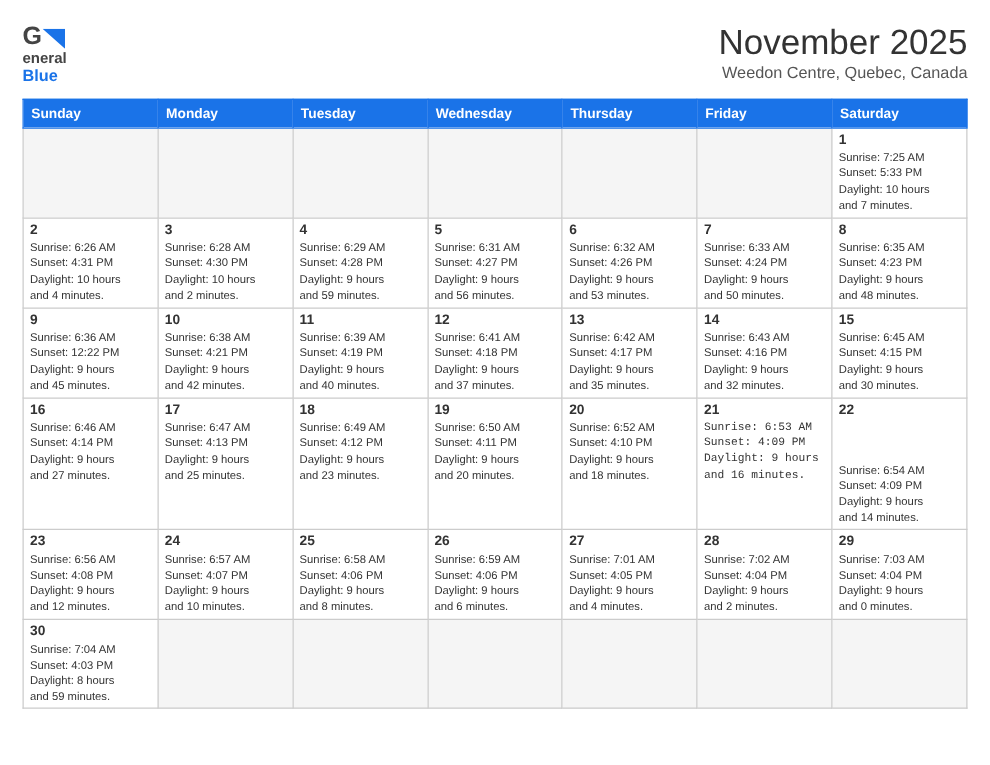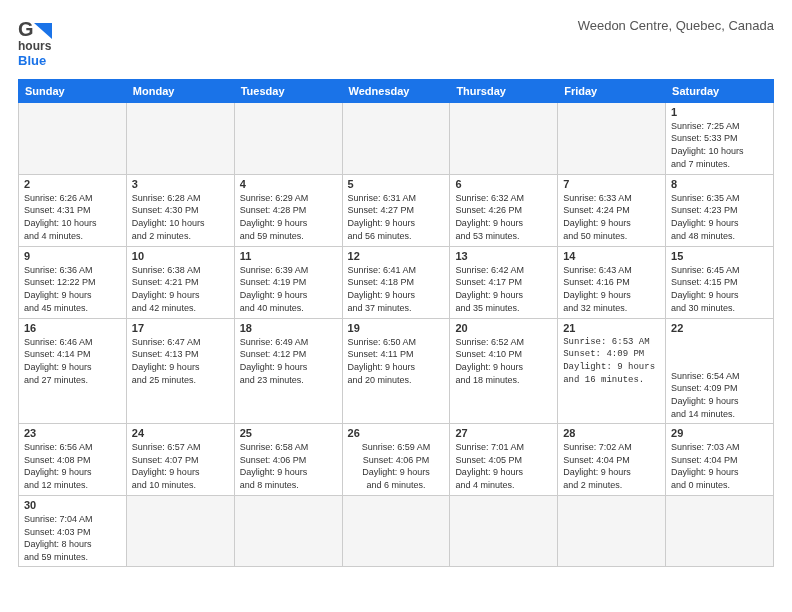--- a/index.html
+++ b/index.html
@@ -84,25 +84,26 @@
 <div class="page">
   <div class="header">
     <div class="logo">
     <div style="font-family:Arial,sans-serif; line-height:1.15;">
       <div style="display:flex;align-items:flex-end;gap:0;">
         <span style="font-size:20px;font-weight:900;color:#444;">G</span>
         <svg width="18" height="16" viewBox="0 0 18 16" style="margin-bottom:2px;">
           <polygon points="0,0 18,0 18,16" fill="#1a73e8"></polygon>
         </svg>
       </div>
-      <div style="font-size:12px;font-weight:700;color:#444;margin-top:-1px;">hours</div>
+      <div style="font-size:12px;font-weight:700;color:#444;margin-top:-1px;">eneral</div>
       <div style="font-size:13px;font-weight:700;color:#1a73e8;">Blue</div>
     </div>
   </div>
     <div class="title-block">
+      <div class="month-title">November 2025</div>
       <div class="subtitle">Weedon Centre, Quebec, Canada</div>
     </div>
   </div>
 
   <table class="calendar">
     <thead>
       <tr>
         <th>Sunday</th>
         <th>Monday</th>
         <th>Tuesday</th>
@@ -298,21 +299,21 @@
           </td>
           <td>
             <span class="day-num">25</span>
             <div class="day-info" style="white-space: pre-line;">Sunrise: 6:58 AM
 Sunset: 4:06 PM
 Daylight: 9 hours
 and 8 minutes.</div>
           </td>
           <td>
             <span class="day-num">26</span>
-            <div class="day-info" style="white-space: pre-line; text-align: center;">Sunrise: 6:59 AM
+            <div class="day-info" style="white-space: pre-line;">Sunrise: 6:59 AM
 Sunset: 4:06 PM
 Daylight: 9 hours
 and 6 minutes.</div>
           </td>
           <td>
             <span class="day-num">27</span>
             <div class="day-info" style="white-space: pre-line;">Sunrise: 7:01 AM
 Sunset: 4:05 PM
 Daylight: 9 hours
 and 4 minutes.</div>

